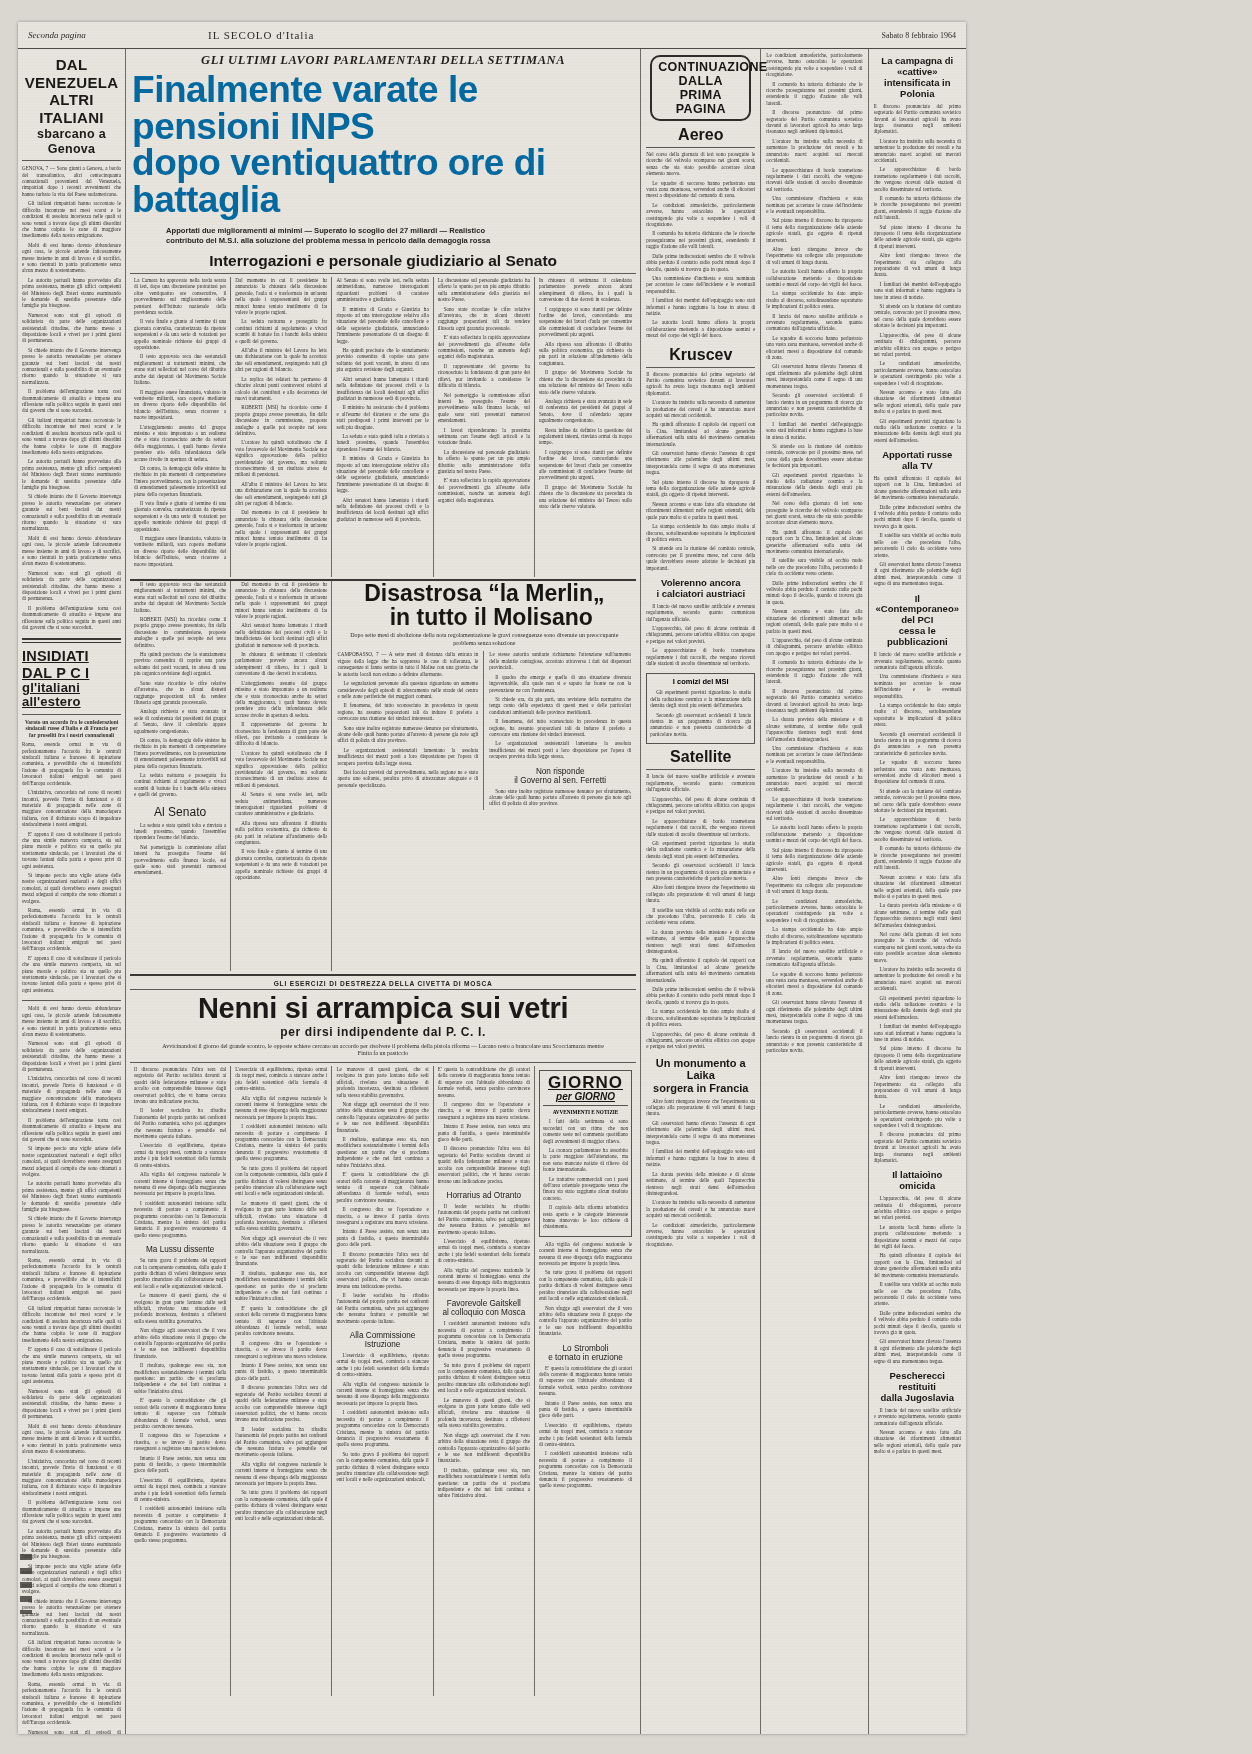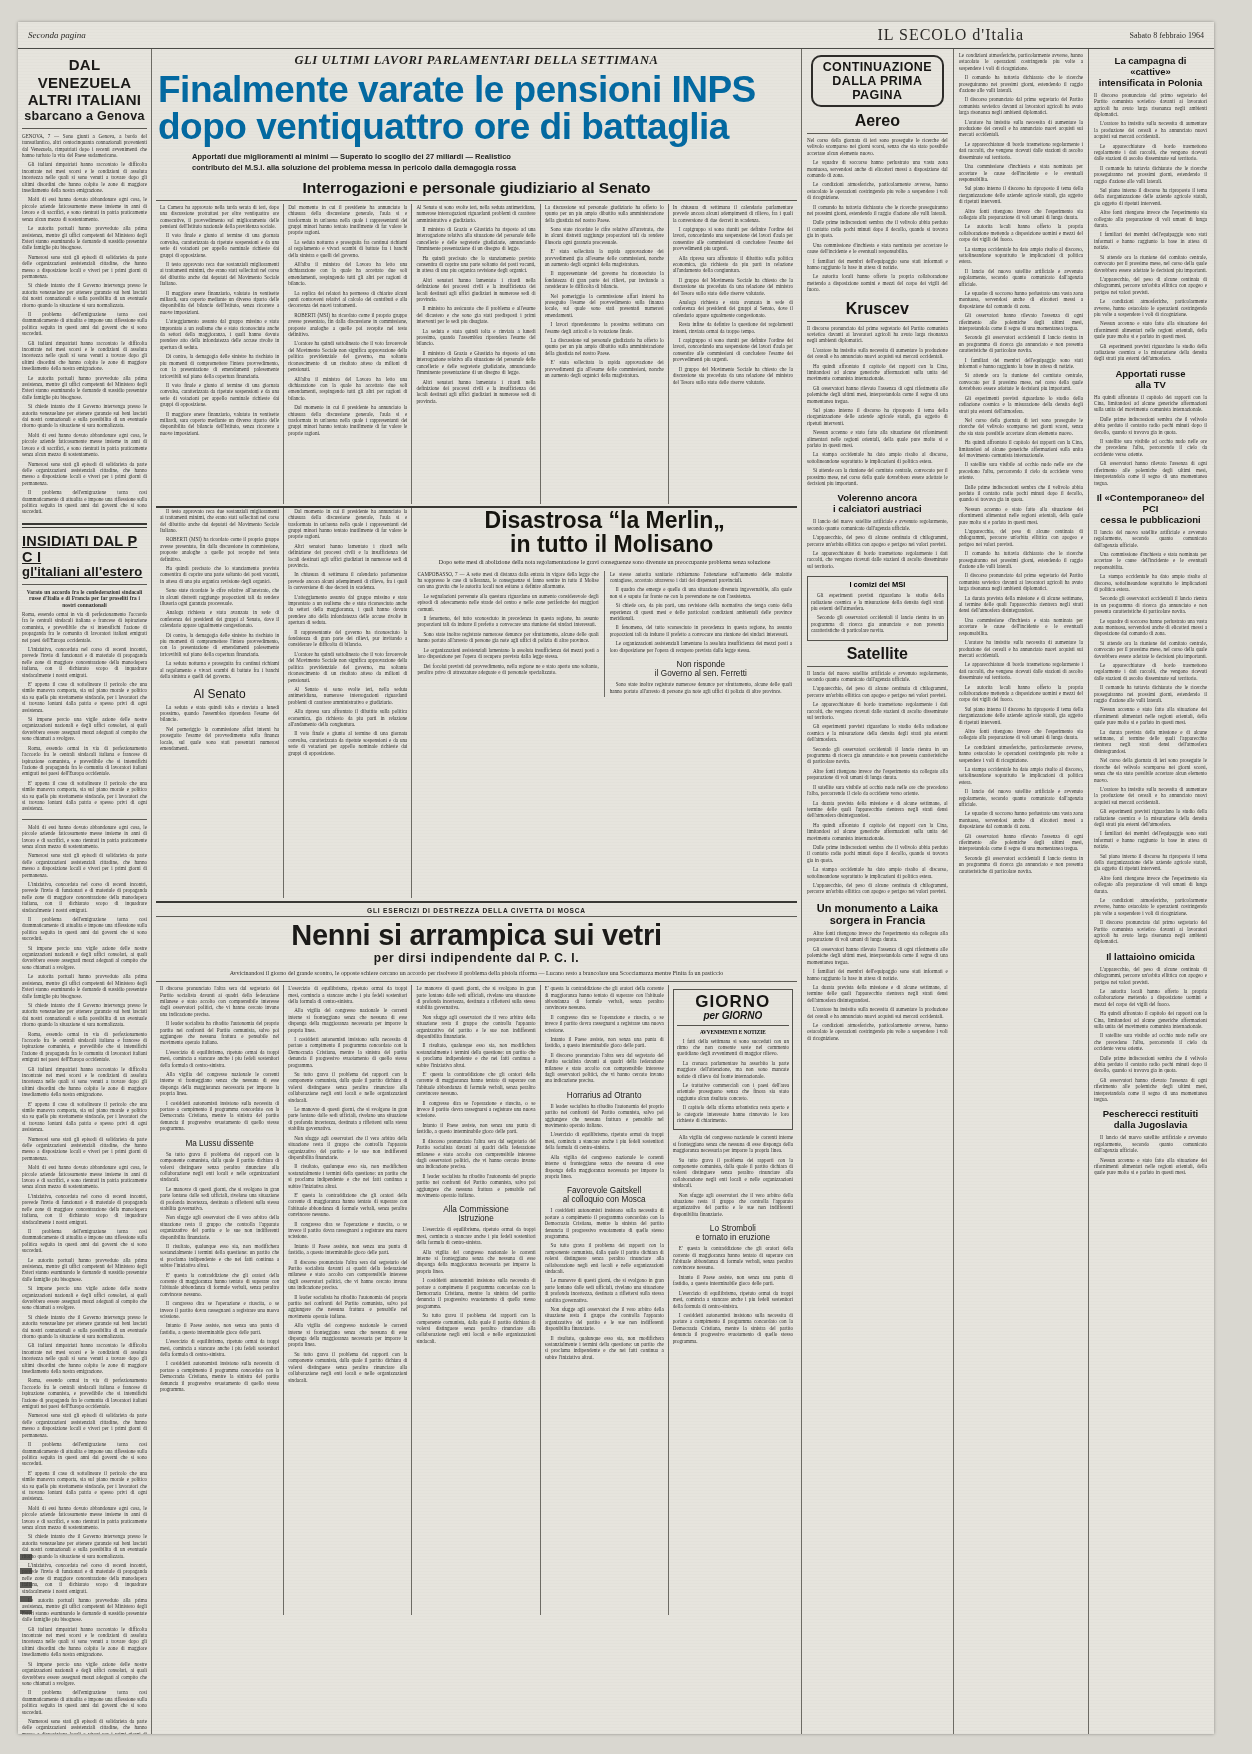--- a/index.html
+++ b/index.html
@@ -14,21 +14,21 @@
     position: relative;
     width: 1252px;
     height: 1754px;
     background: #d9d7d0;
     overflow: hidden;
   }
   .sheet {
     position: absolute;
     left: 18px;
     top: 22px;
-    width: 1196px;
+    width: 948px;
     height: 1712px;
     background: #e6e4dd;
     box-shadow: 0 0 3px rgba(0,0,0,.35);
     overflow: hidden;
   }
   
   .sheet:after {
     content: "";
     position: absolute;
     inset: 0;
@@ -41,21 +41,21 @@
     position: relative;
     height: 26px;
     border-bottom: 1px solid #4a4a46;
     display: flex;
     align-items: center;
     padding: 0 10px;
     font-size: 9px;
     color: #2b2a27;
   }
   .masthead .left { flex: 0 0 180px; font-style: italic; font-size: 9px; }
-  .masthead .center { flex: 1; text-align: right; letter-spacing: 1px; font-size: 16px; }
+  .masthead .center { flex: 1; text-align: left; letter-spacing: 1px; font-size: 11px; }
   .masthead .right { flex: 0 0 180px; text-align: right; font-size: 8px; }
 
   .columns {
     display: flex;
     height: calc(100% - 27px);
   }
   .col {
     box-sizing: border-box;
     border-right: 1px solid #6d6b64;
     padding: 3px 4px;
@@ -217,20 +217,21 @@
     border: 1px solid #55534d;
     padding: 3px;
     margin: 4px 0;
   }
   .giorno {
     font-family: "Liberation Sans", sans-serif;
     font-weight: bold;
     text-align: center;
     line-height: 1.05;
     color: #171614;
+    text-decoration: underline;
   }
   .giorno .g1 { font-size: 17px; letter-spacing: 1px; }
   .giorno .g2 { font-size: 10px; font-style: italic; }
 
   .colwrap { display: flex; }
   .colwrap > div { box-sizing: border-box; }
 
   .sec-rule {
     border-top: 2px solid #3a3935;
     border-bottom: 1px solid #3a3935;

